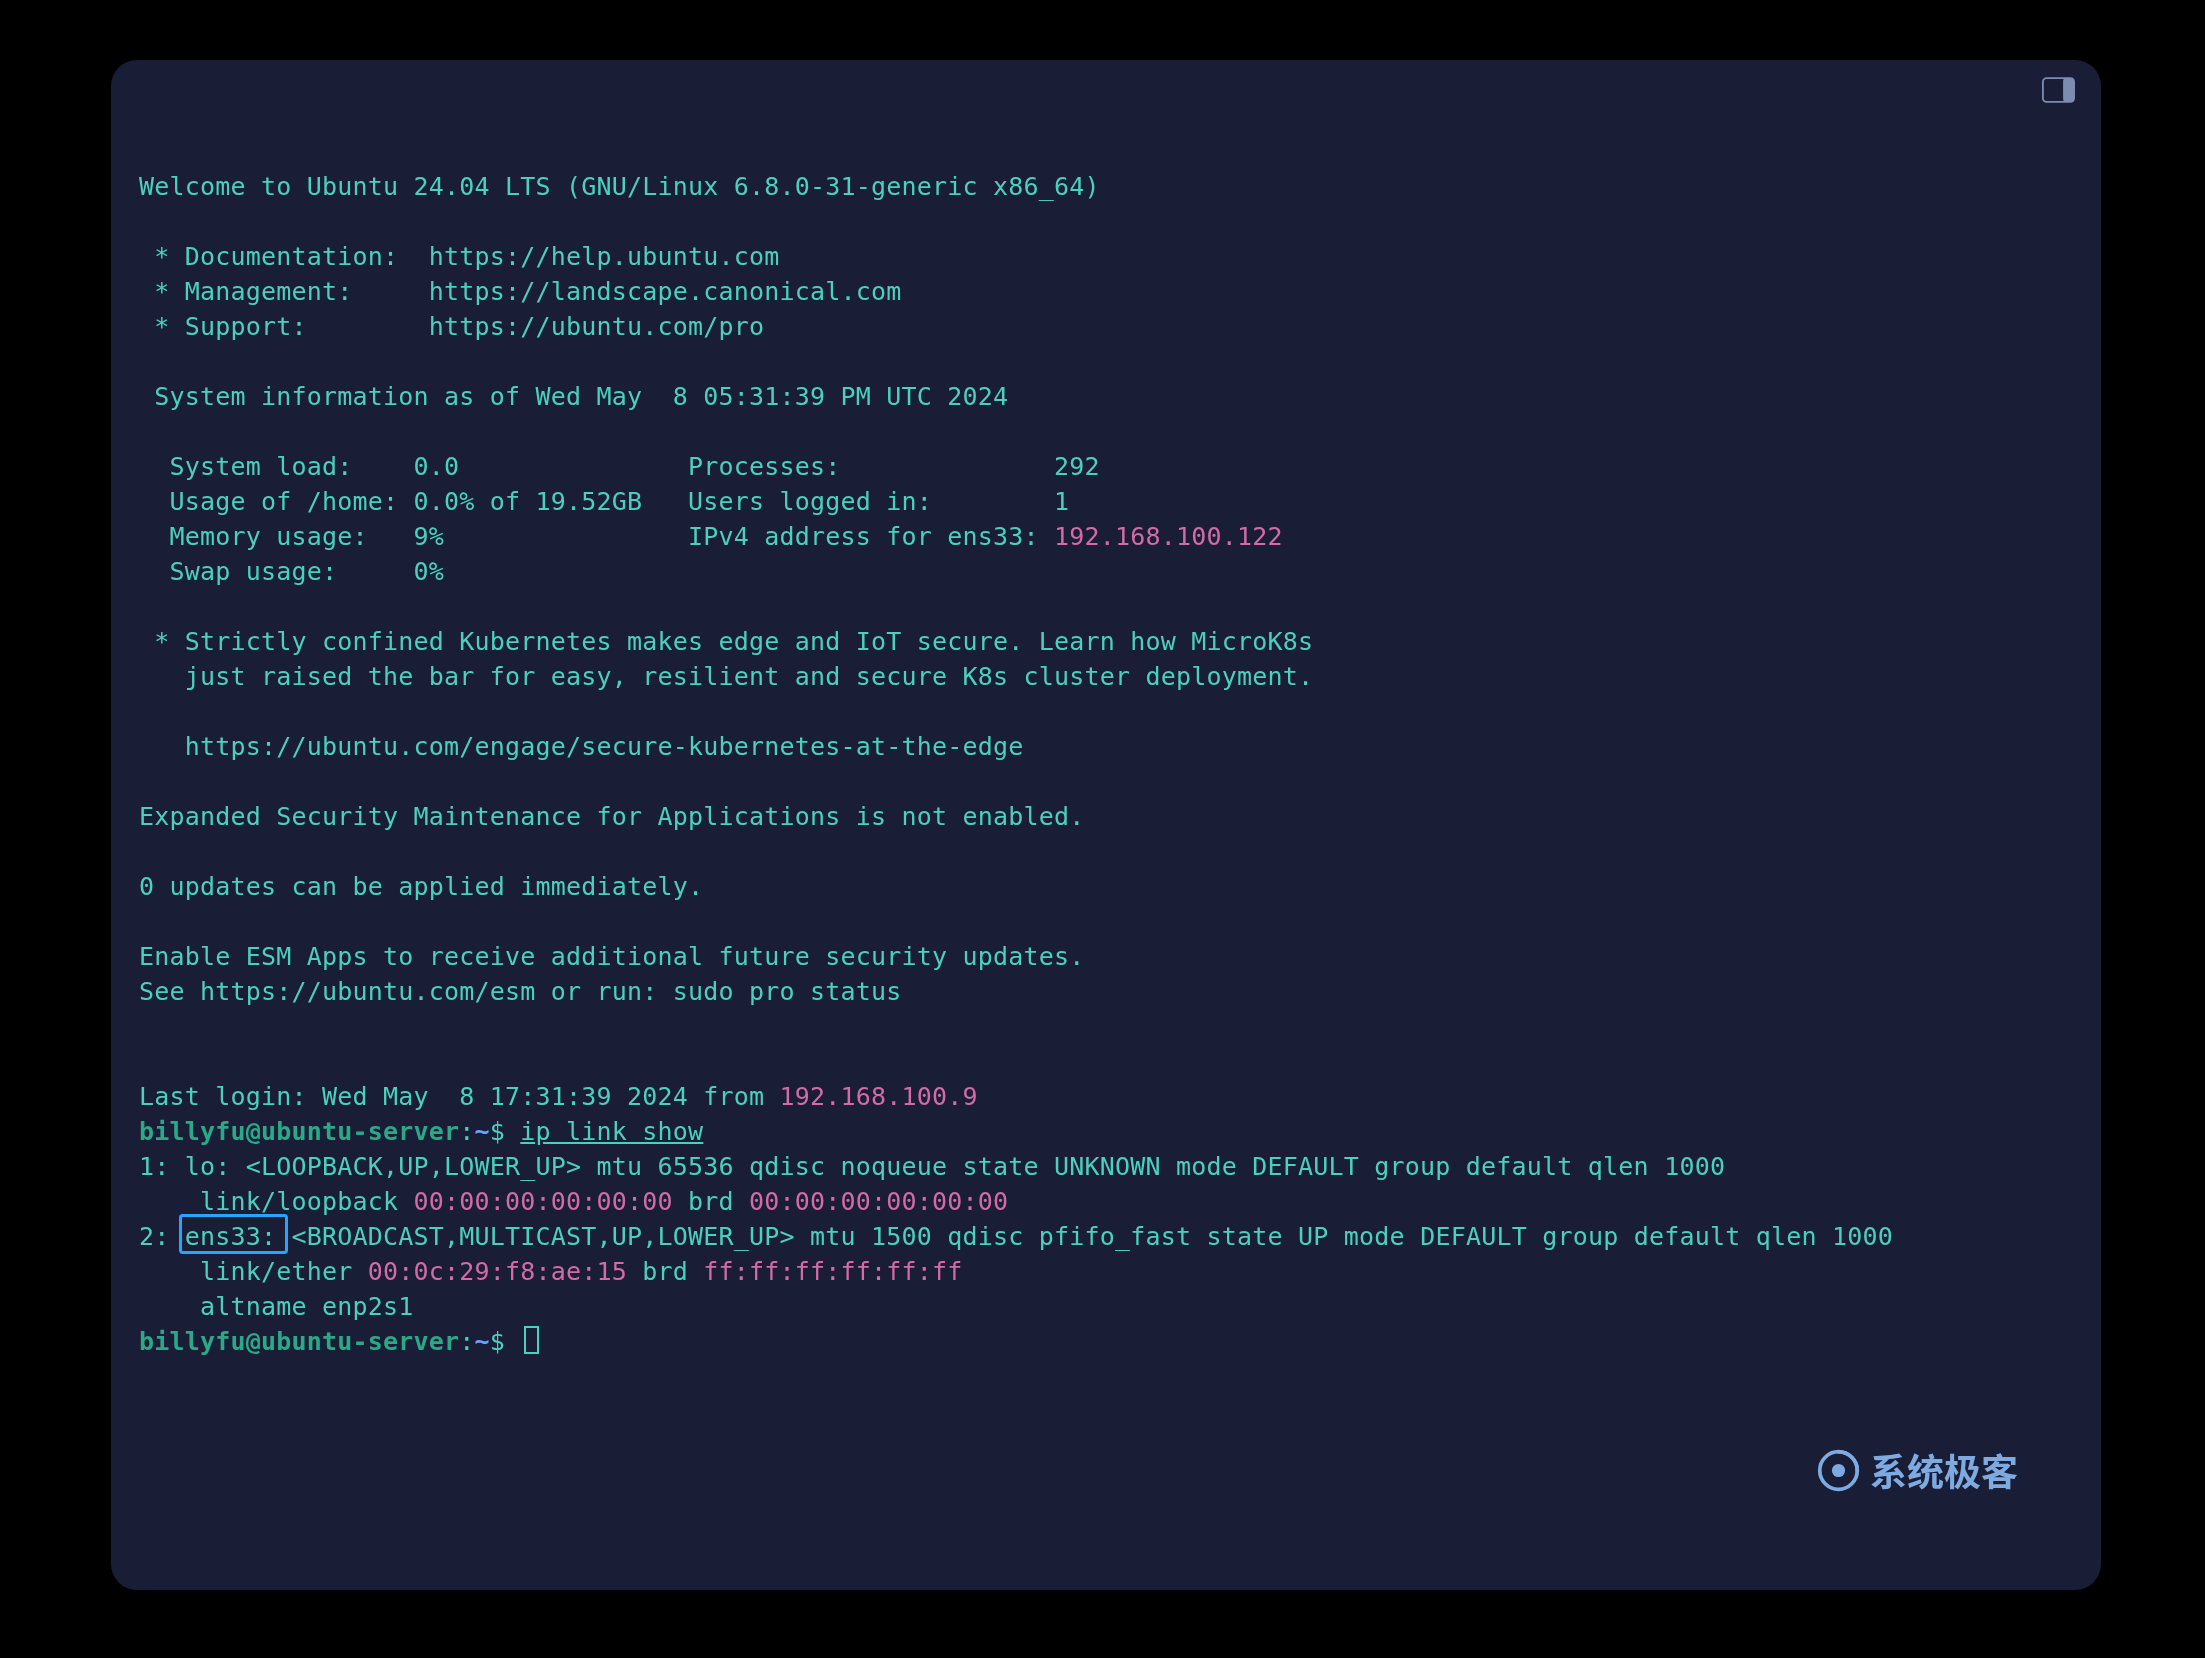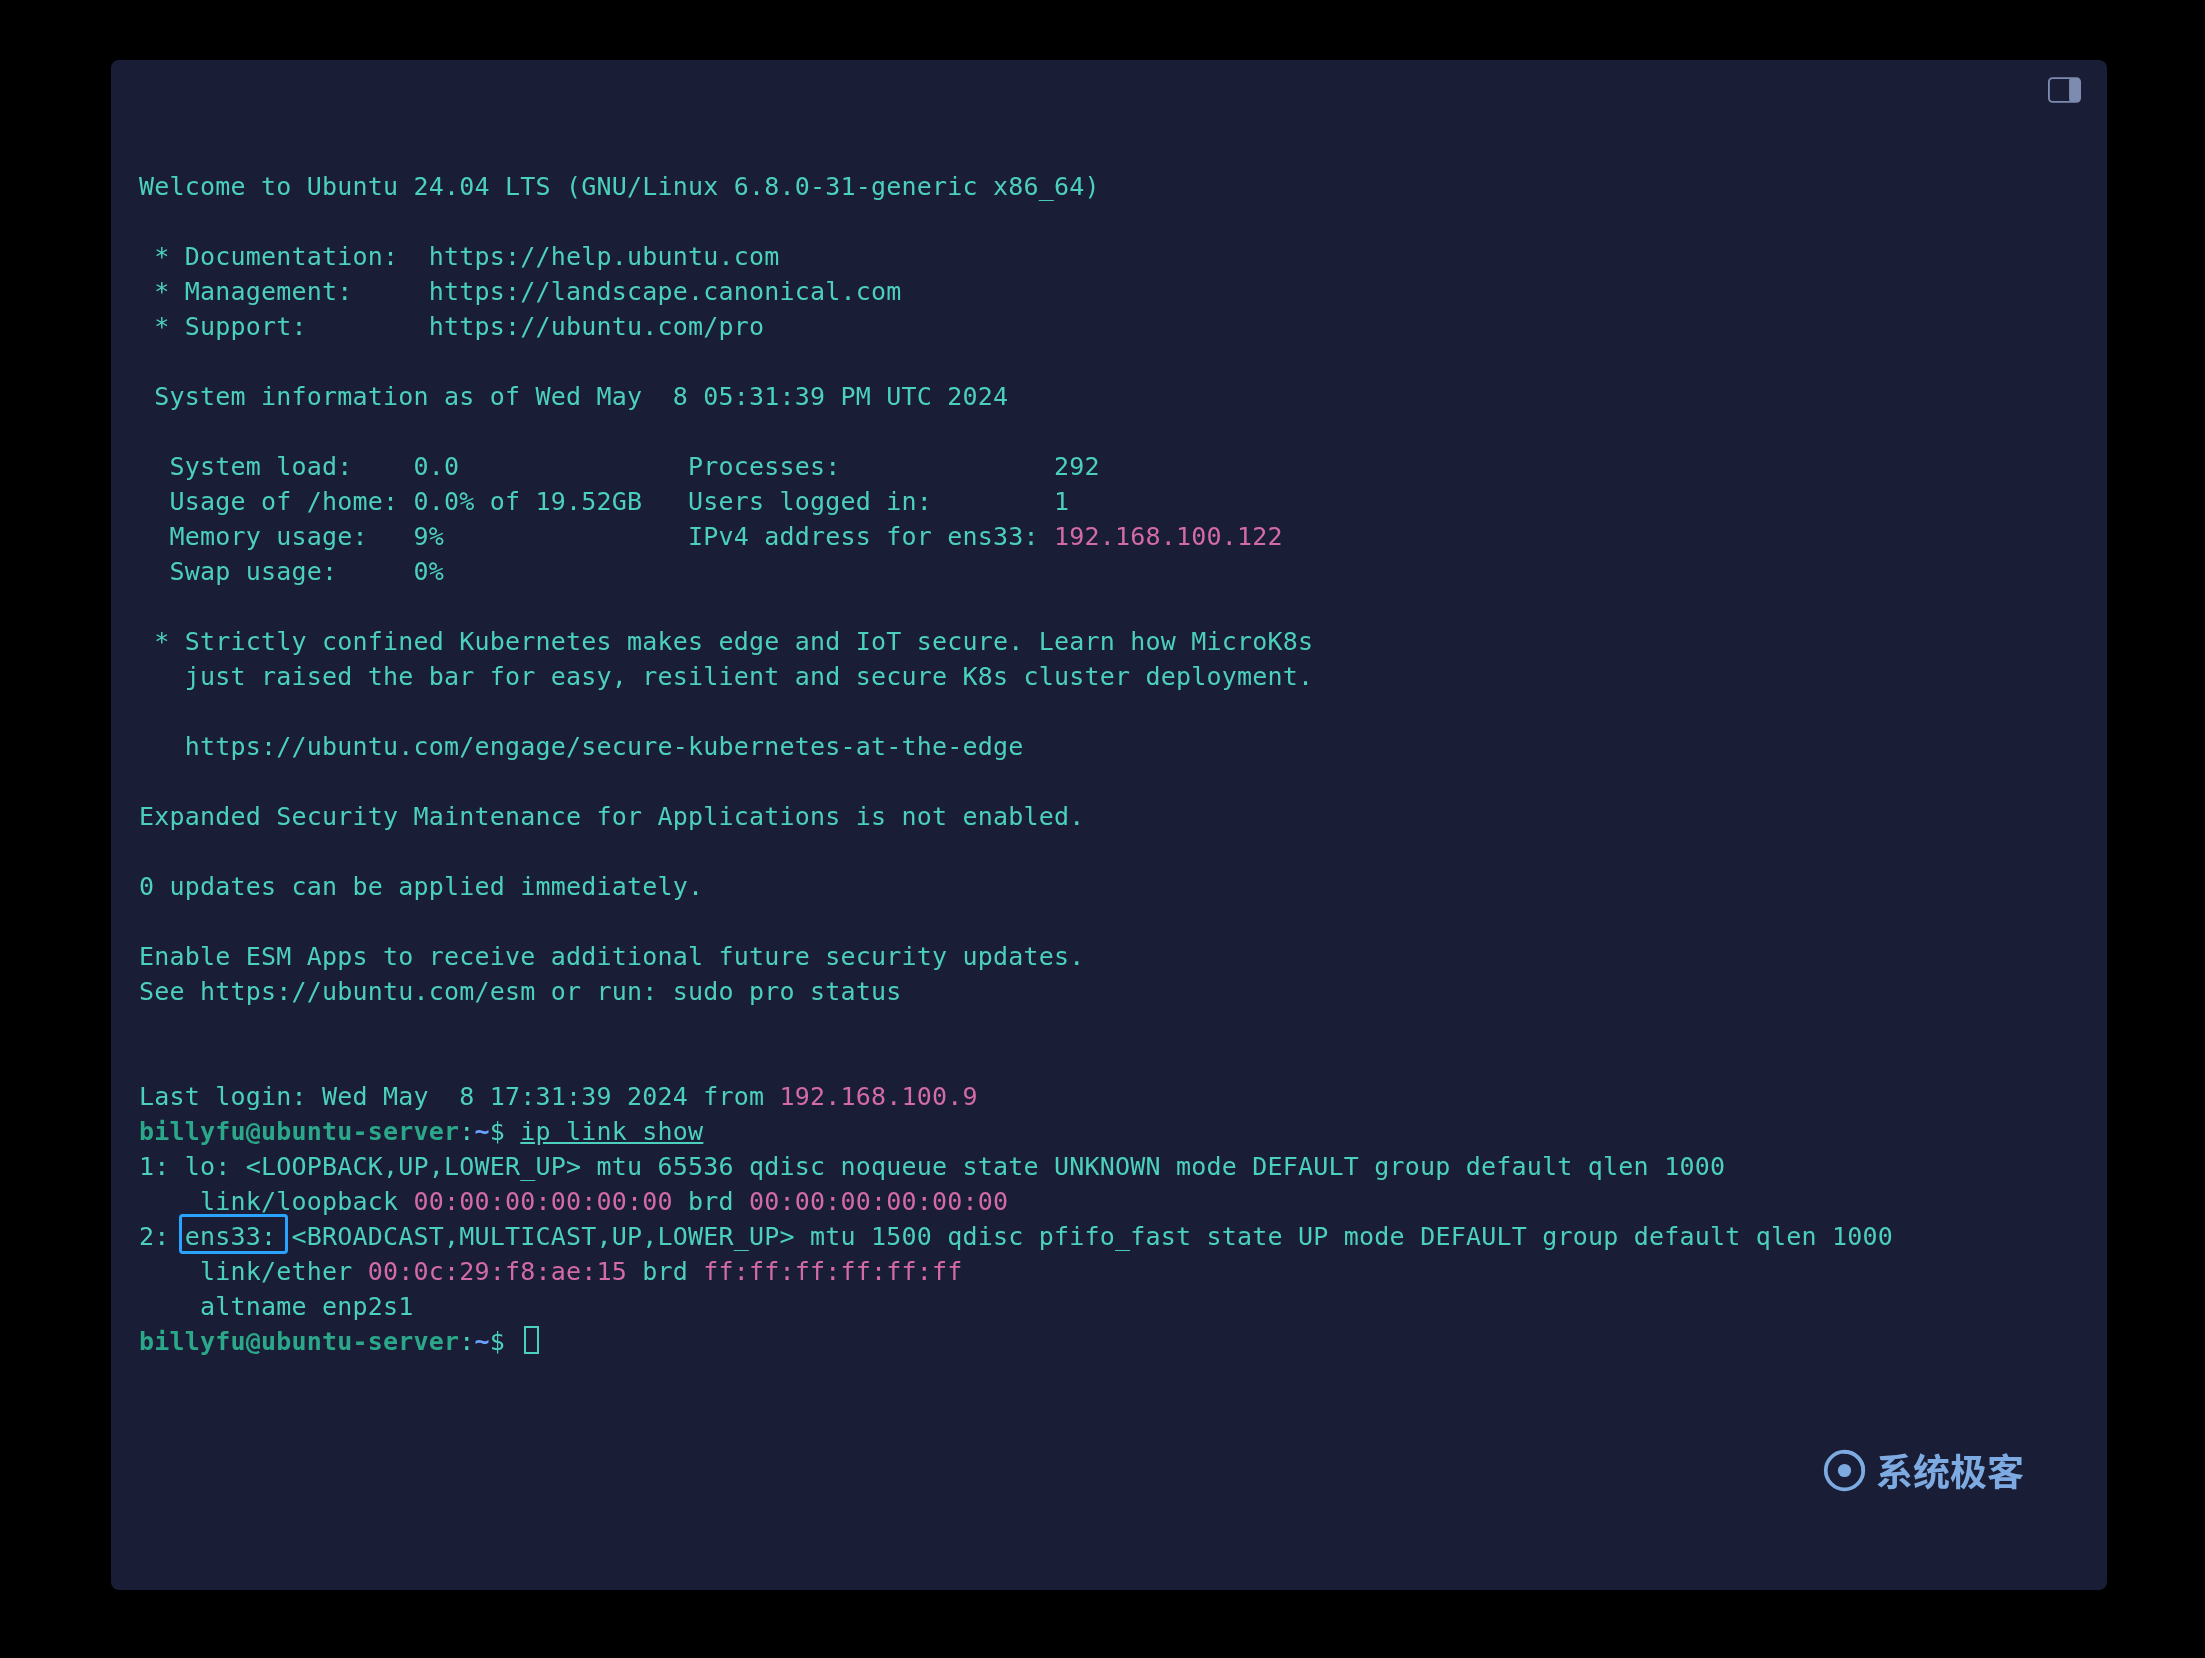--- a/index.html
+++ b/index.html
@@ -10,24 +10,23 @@
     height: 1658px;
     overflow: hidden;
   }
   .frame {
     position: absolute;
     left: 111px;
     top: 60px;
     width: 1990px;
     height: 1530px;
     background: #1a1d36;
-    border-radius: 8px;
+    border-radius: 26px;
     box-shadow: 0 0 37px rgba(0,0,0,0.6);
     overflow: hidden;
-    padding-left: 6px;
   }
   .titlebar {
     position: absolute;
     top: 16.7px;
     right: 26px;
   }
   .titlebar svg { display:block; }
   .term {
     position: absolute;
     left: 28px;

